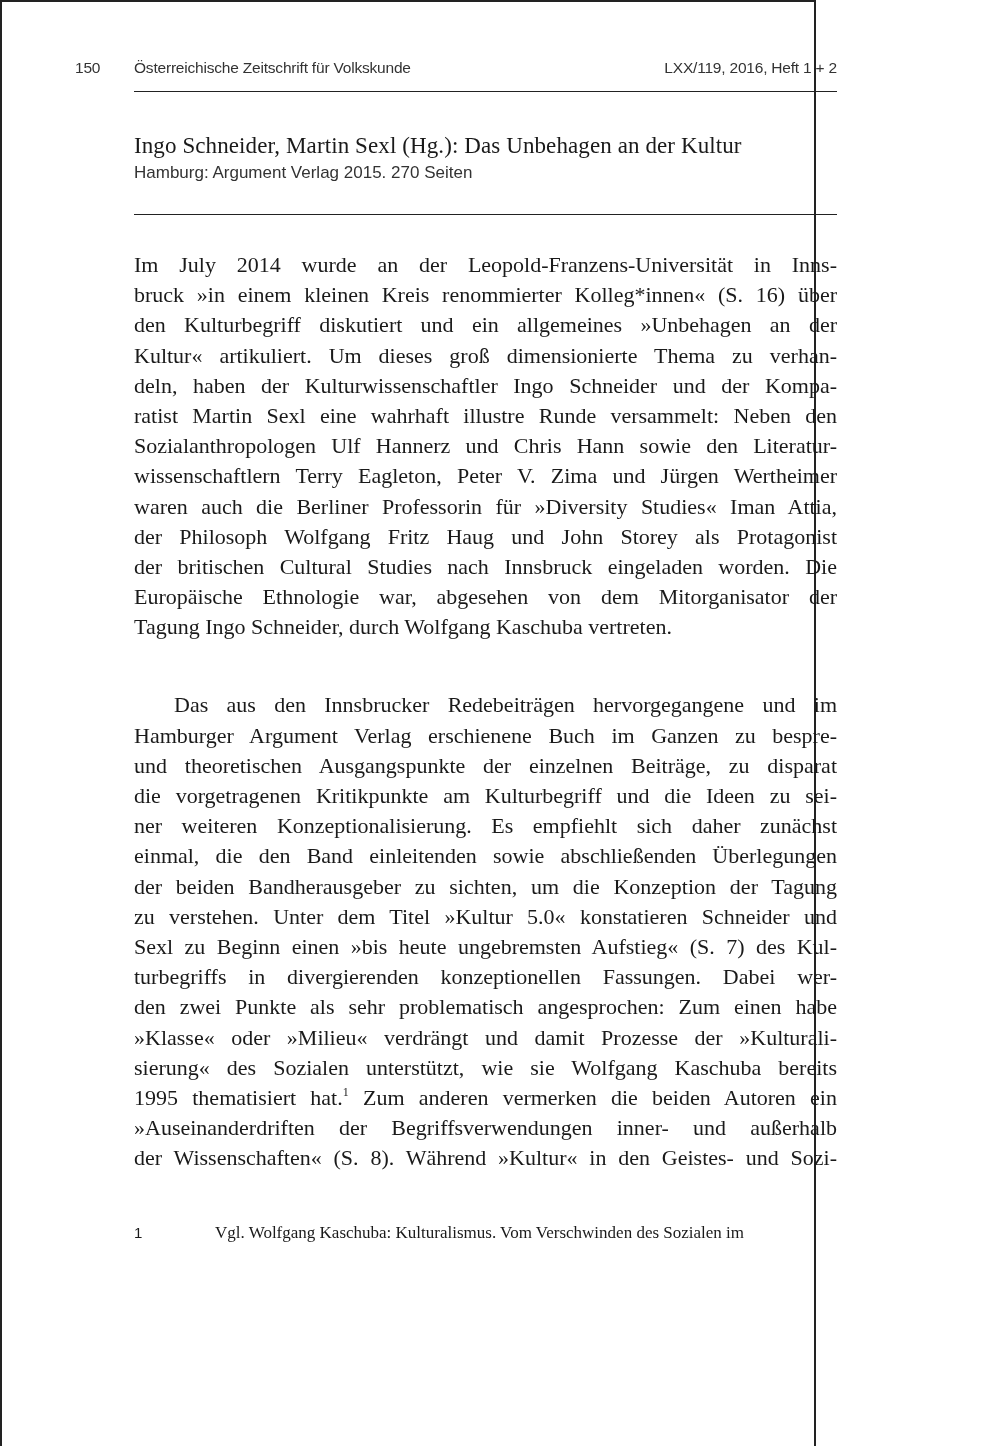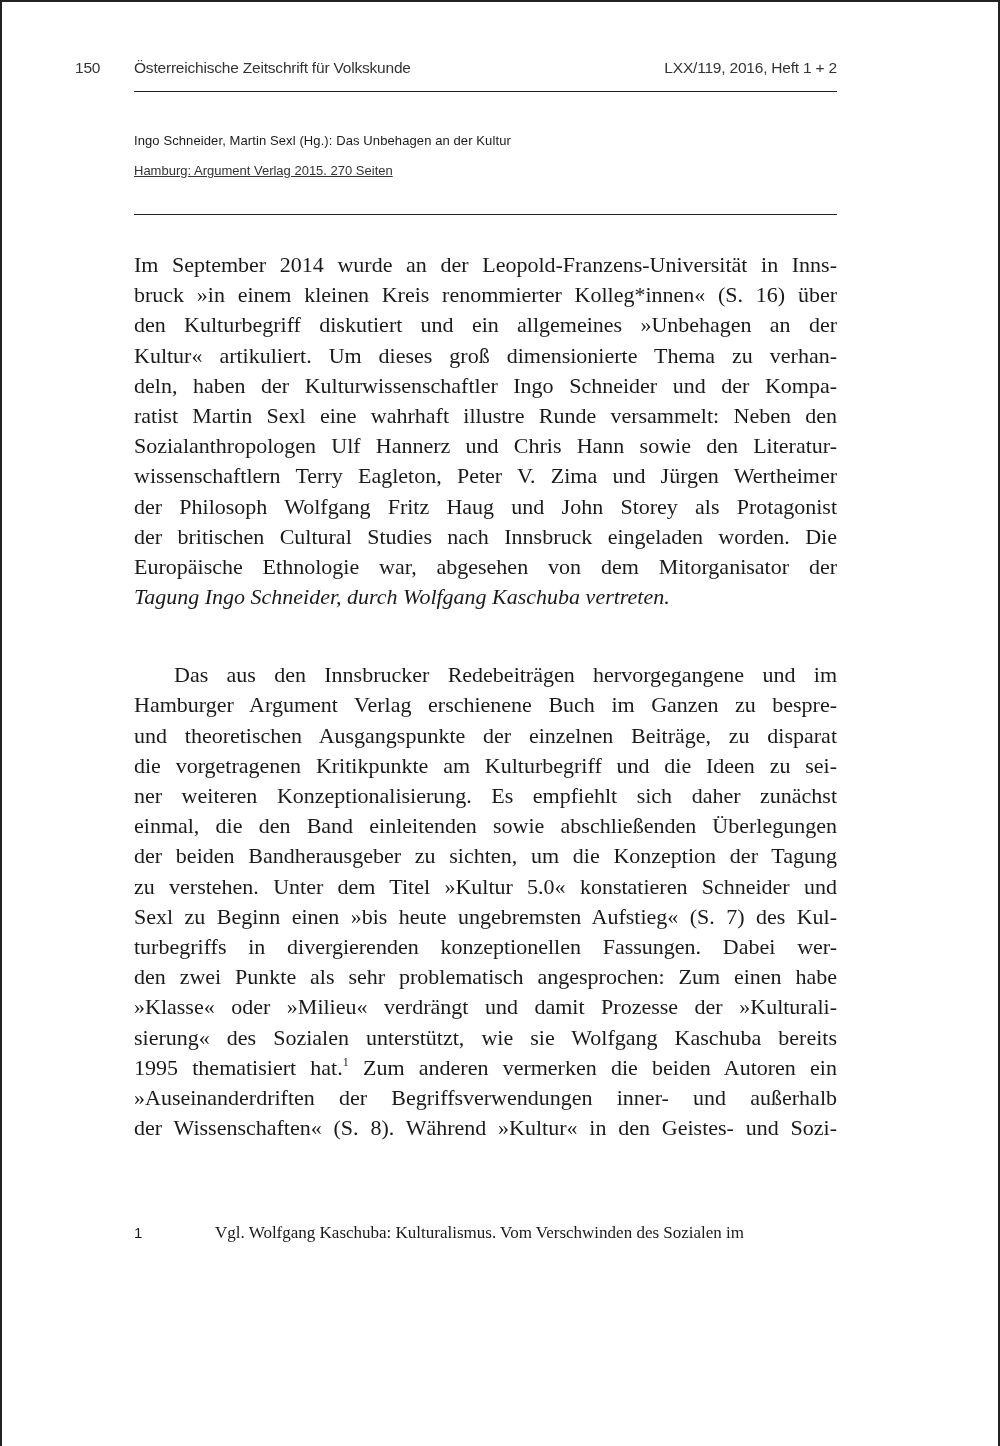--- a/index.html
+++ b/index.html
@@ -9,21 +9,21 @@
     }
     body {
       width: 1000px;
       height: 1446px;
       position: relative;
       overflow: hidden;
     }
     .page {
       position: absolute;
       left: 0; top: 0;
-      width: 1000px;
+      width: 816px;
       height: 1446px;
       box-sizing: border-box;
       border-top: 2px solid #222;
       border-left: 2px solid #222;
       border-right: 2px solid #222;
       background: #fff;
     }
     .running-head {
       position: absolute;
       top: 57px;
@@ -56,34 +56,33 @@
       width: 703px;
       height: 1px;
       background: #222;
     }
     .rule-head { top: 89px; }
     .rule-title { top: 212px; }
     .review-title {
       position: absolute;
       left: 132px;
       top: 131px;
-      font-family: Liberation Sans, sans-serif;
-      font-size: 13px;
+      font-family: Liberation Serif, serif;
+      font-size: 23px;
       color: #1a1a1a;
       letter-spacing: 0.1px;
     }
     .review-subtitle {
       position: absolute;
       left: 132px;
       top: 161px;
       font-family: "Liberation Sans", sans-serif;
-      font-size: 13px;
+      font-size: 17px;
       color: #333;
       font-weight: 300;
-      text-decoration: underline;
     }
     .body-text {
       position: absolute;
       left: 132px;
       top: 248px;
       width: 703px;
       font-family: "Liberation Serif", serif;
       font-size: 22px;
       line-height: 30.2px;
       color: #1a1a1a;
@@ -92,21 +91,20 @@
       display: block;
       height: 30.2px;
       white-space: nowrap;
       text-align: justify;
       text-align-last: justify;
       white-space: normal;
       overflow: hidden;
     }
     .line.last {
       text-align-last: left;
-      font-style: italic;
     }
     .line.indent {
       text-indent: 40px;
       margin-top: 48px;
     }
     sup {
       font-size: 12px;
       vertical-align: 9px;
       line-height: 0;
     }
@@ -150,28 +148,29 @@
     <span class="issue-info">LXX/119,  2016, Heft 1 + 2</span>
   </div>
   <div class="rule rule-head"></div>
 
   <div class="review-title">Ingo Schneider, Martin Sexl (Hg.): Das Unbehagen an der Kultur</div>
   <div class="review-subtitle">Hamburg: Argument Verlag 2015. 270 Seiten</div>
   <div class="rule rule-title"></div>
 
   <div class="body-text">
     <div class="paragraph">
-      <span class="line">Im September 2014 wurde an der Leopold-Franzens-Universität in Inns-</span>
+      <span class="line">Im July 2014 wurde an der Leopold-Franzens-Universität in Inns-</span>
       <span class="line">bruck »in einem kleinen Kreis renommierter Kolleg*innen« (S. 16) über</span>
       <span class="line">den Kulturbegriff diskutiert und ein allgemeines »Unbehagen an der</span>
       <span class="line">Kultur« artikuliert. Um dieses groß dimensionierte Thema zu verhan-</span>
       <span class="line">deln, haben der Kulturwissenschaftler Ingo Schneider und der Kompa-</span>
       <span class="line">ratist Martin Sexl eine wahrhaft illustre Runde versammelt: Neben den</span>
       <span class="line">Sozialanthropologen Ulf Hannerz und Chris Hann sowie den Literatur-</span>
       <span class="line">wissenschaftlern Terry Eagleton, Peter V. Zima und Jürgen Wertheimer</span>
+      <span class="line">waren auch die Berliner Professorin für »Diversity Studies« Iman Attia,</span>
       <span class="line">der Philosoph Wolfgang Fritz Haug und John Storey als Protagonist</span>
       <span class="line">der britischen Cultural Studies nach Innsbruck eingeladen worden. Die</span>
       <span class="line">Europäische Ethnologie war, abgesehen von dem Mitorganisator der</span>
       <span class="line last">Tagung Ingo Schneider, durch Wolfgang Kaschuba vertreten.</span>
     </div>
     <div class="paragraph">
       <span class="line indent">Das aus den Innsbrucker Redebeiträgen hervorgegangene und im</span>
       <span class="line">Hamburger Argument Verlag erschienene Buch im Ganzen zu bespre-</span>
       <span class="line">und theoretischen Ausgangspunkte der einzelnen Beiträge, zu disparat</span>
       <span class="line">die vorgetragenen Kritikpunkte am Kulturbegriff und die Ideen zu sei-</span>

